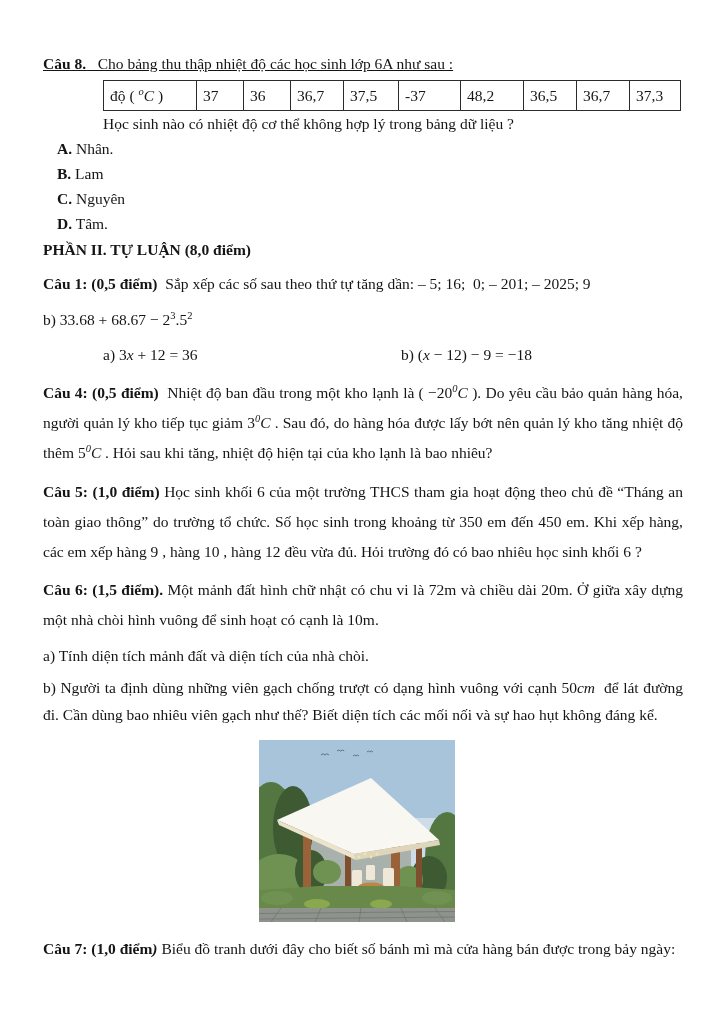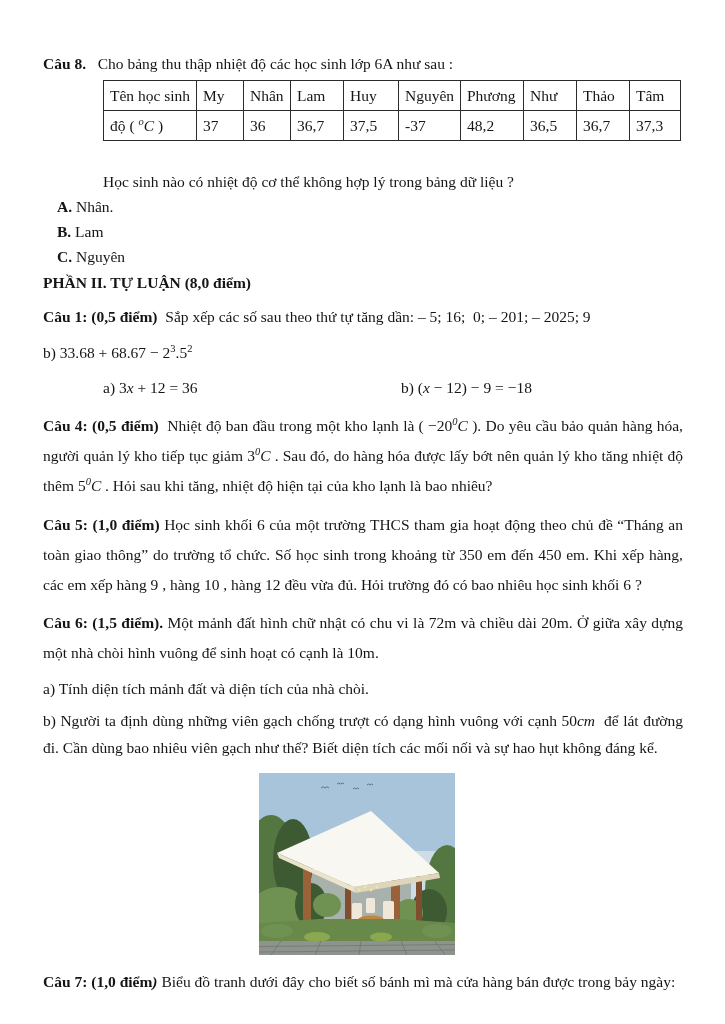--- a/index.html
+++ b/index.html
@@ -7,30 +7,30 @@
   body {
     width:725px; height:1024px; overflow:hidden;
     font-family:"Liberation Serif","DejaVu Serif",serif;
     font-size:15.5px; color:#151515;
   }
   .page { padding:48px 42px 0 43px; width:725px; }
   .b { font-weight:bold; }
   .i { font-style:italic; }
   sup { font-size:10.5px; line-height:0; vertical-align:super; }
 
-  .p-q8 { line-height:31px; }
+  .p-q8 { line-height:31px;text-decoration:underline; }
   table.temp {
     border-collapse:collapse; table-layout:fixed;
     width:577px; margin-left:60px; margin-top:1px;
   }
   table.temp td {
     border:1px solid #2b2b2b; height:30px;
     padding:0 0 0 6px; vertical-align:middle; overflow:hidden; white-space:nowrap;
   }
-  .p-q8q { margin-left:60px; line-height:25px;margin-top:28px; }
+  .p-q8q { margin-left:60px; line-height:25px; }
   .options { display:flex; line-height:25px; padding-left:14px;flex-direction:column; }
   .opt { width:148px; }
   .opt .letter { font-weight:bold; }
   .heading { line-height:28px; font-weight:bold; }
 
   .para { line-height:30px; }
   .just { text-align:justify; }
   .mt1 { margin-top:5px; } .mt2 { margin-top:1px; }
   .frow { display:flex; line-height:24px; }
   .frow.f2 { margin-top:9px; }
@@ -85,32 +85,20 @@
         <col style="width:47px">
       <col style="width:53px">
         <col style="width:55px">
         <col style="width:62px">
       <col style="width:63px">
         <col style="width:53px">
         <col style="width:53px">
       <col style="width:51px">
     </colgroup>
     <tbody>
-        <tr>
-      <td>Tên học sinh</td>
-      <td>My</td>
-      <td>Nhân</td>
-      <td>Lam</td>
-      <td>Huy</td>
-      <td>Nguyên</td>
-      <td>Phương</td>
-      <td>Như</td>
-      <td>Thảo</td>
-      <td>Tâm</td>
-    </tr>
     <tr>
       <td><span>độ ( </span><sup class="i">o</sup><span class="i">C</span><span> )</span></td>
       <td>37</td>
       <td>36</td>
       <td>36,7</td>
       <td>37,5</td>
       <td>-37</td>
       <td>48,2</td>
       <td>36,5</td>
       <td>36,7</td>
@@ -118,20 +106,21 @@
     </tr>
   </tbody>
     </table>
 
   <p class="p-q8q">Học sinh nào có nhiệt độ cơ thể không hợp lý trong bảng dữ liệu ?</p>
 
   <div class="options">
     <div class="opt"><span class="letter">A.</span><span> Nhân.</span></div>
     <div class="opt"><span class="letter">B.</span><span> Lam</span></div>
     <div class="opt"><span class="letter">C.</span><span> Nguyên</span></div>
+    <div class="opt"><span class="letter">D.</span><span> Tâm.</span></div>
   </div>
 
   <p class="heading">PHẦN II. TỰ LUẬN (8,0 điểm)</p>
 
   <p class="para mt1"><span class="b">Câu 1: (0,5 điểm)</span><span>&nbsp; Sắp xếp các số sau theo thứ tự tăng dần: – 5; 16;&nbsp; 0; – 201; – 2025; 9</span></p>
 
   <div class="frow f2">
     <div class="fb"><span>b) 33.68 + 68.67 − 2</span><sup>3</sup><span>.5</span><sup>2</sup></div>
   </div>
 

